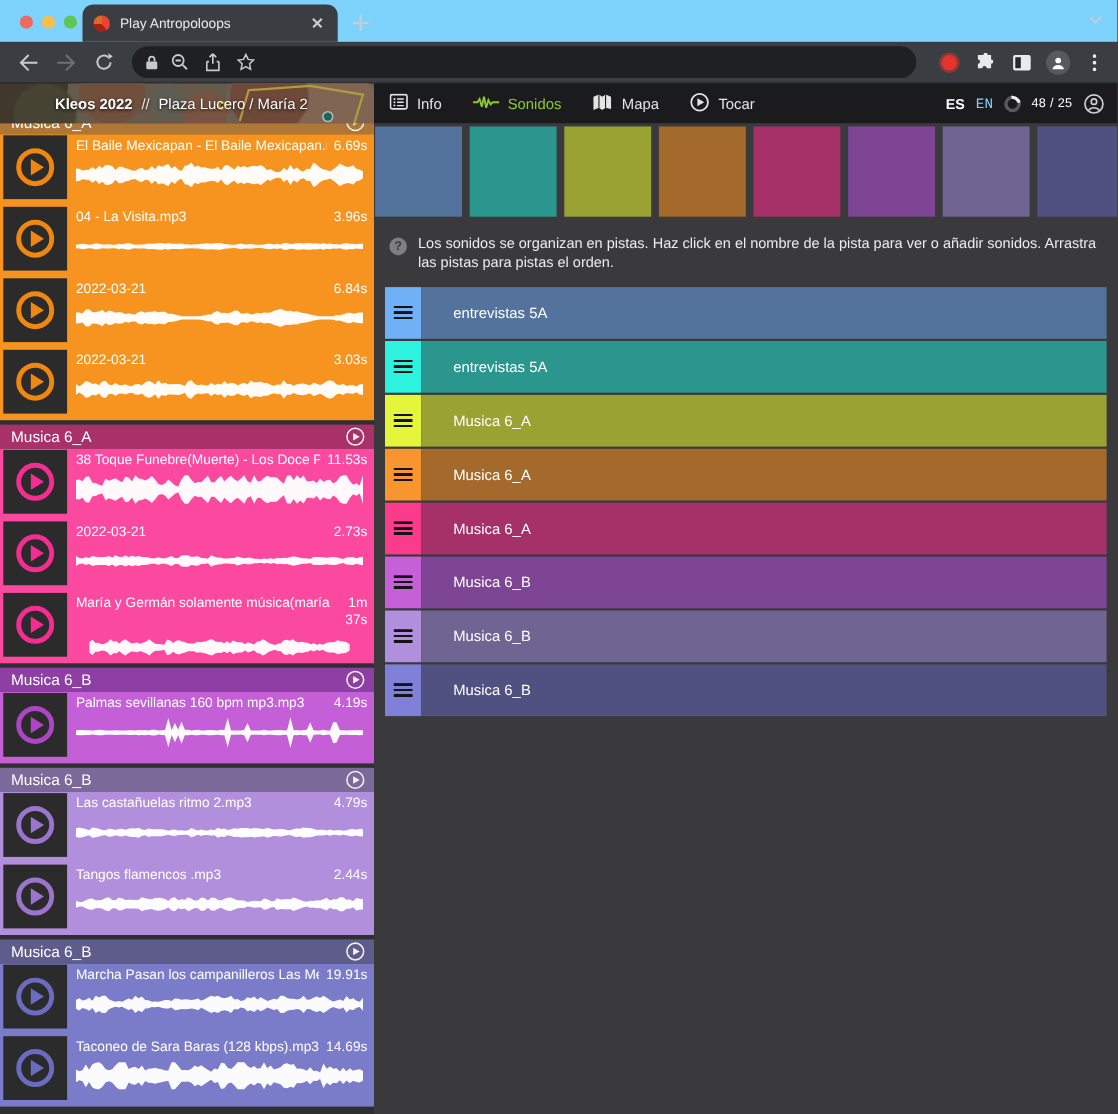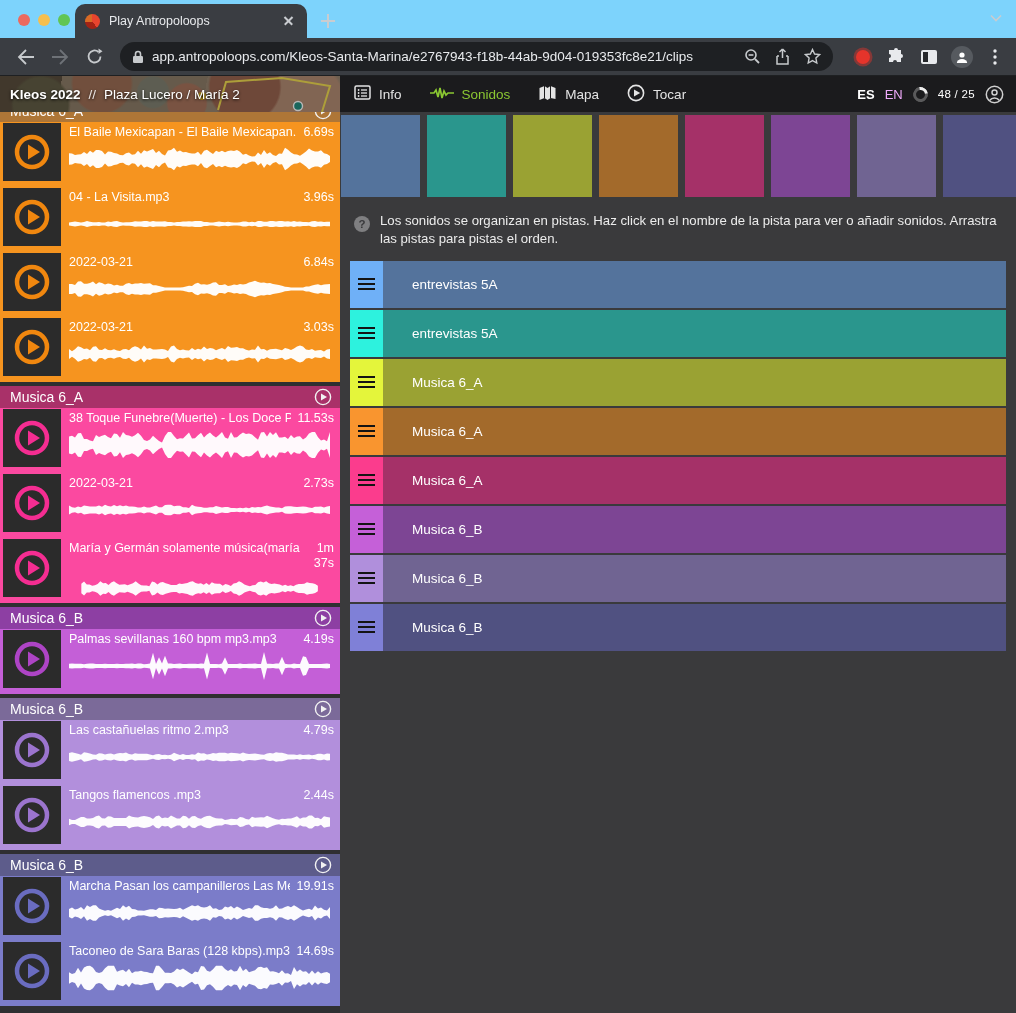--- a/index.html
+++ b/index.html
@@ -44,28 +44,28 @@
       radial-gradient(circle at 55% 75%, #a5705a 0 10%, transparent 11%),
       radial-gradient(circle at 72% 30%, #96604c 0 14%, transparent 15%),
       radial-gradient(circle at 90% 70%, #b08a72 0 12%, transparent 13%),
       radial-gradient(circle at 45% 45%, #7d7f70 0 8%, transparent 9%),
       linear-gradient(100deg, #55493a 0 18%, #8a7a66 18% 60%, #94826d 60% 100%);
   }
   .bmap-shade { position:absolute; inset:0; background:rgba(20,16,12,.30); }
   .bmap svg { position:absolute; right:0; top:0; }
   .crumb { position:absolute; left:10px; top:0; height:36px; display:flex; align-items:center; gap:8px;
            font-size:13.5px; color:#fff; text-shadow:0 1px 3px rgba(0,0,0,.9); white-space:nowrap; }
-  .crumb .proj { font-weight:700; }
+  .crumb .proj { font-weight:700;margin-left:40px; }
   .crumb .sep { opacity:.85; }
   .appnav { display:flex; align-items:center; margin-left:14px; gap:28px; }
   .navitem { display:flex; align-items:center; gap:8px; font-size:13.5px; color:#E4E4E4; cursor:default; }
   .navitem.active { color:var(--green); }
   .hdr-right { margin-left:auto; display:flex; align-items:center; gap:10px; padding-right:12px;text-align:center; }
   .lang-sel { font-size:13px; font-weight:700; color:#fff; }
-  .lang-oth { font-size:13px; color:#f0abfc; }
+  .lang-oth { font-size:13px; color:#7dd3fc;font-family:Liberation Mono, monospace; }
   .spinner { width:15px; height:15px; border-radius:50%; border:3px solid rgba(255,255,255,.28); border-top-color:#EDEDED; transform:rotate(35deg); }
   .counter { font-size:11.5px; font-weight:400; color:#fff; letter-spacing:.3px; }
 
   
   .app-body { display:flex; height:901px; }
   .sidebar { width:340px; flex:none; background:#2F2F31; overflow:hidden; }
   .sidebar-content { margin-top:-12px; }
   .section { margin-bottom:4px; }
   .sec-header { height:22px; display:flex; align-items:center; padding:0 8px 0 10px; color:#fff; font-size:14px; font-weight:500; }
   .sec-header .sp { flex:1; }
@@ -129,21 +129,20 @@
     <svg width="17" height="17" viewBox="0 0 17 17">
         <path d="M14.5 8.5 A6 6 0 1 1 12.5 4" fill="none" stroke="#C7CACD" stroke-width="1.8"></path>
         <polygon points="12.5,0.5 12.5,6 16.5,3.2" fill="#C7CACD"></polygon>
       </svg>
   </div>
   <div class="omnibox">
     <svg width="12" height="14" viewBox="0 0 12 14">
         <rect x="1" y="6" width="10" height="7" rx="1.2" fill="#C7CACD"></rect>
         <path d="M3.5 6 V4 a2.5 2.5 0 0 1 5 0 V6" fill="none" stroke="#C7CACD" stroke-width="1.6"></path>
       </svg>
-    <div class="url">app.antropoloops.com/Kleos-Santa-Marina/e2767943-f18b-44ab-9d04-019353fc8e21/clips</div>
     <div class="boxicon">
       <svg width="17" height="17" viewBox="0 0 17 17">
           <circle cx="7" cy="7" r="5" fill="none" stroke="#C7CACD" stroke-width="1.6"></circle>
           <line x1="4.6" y1="7" x2="9.4" y2="7" stroke="#C7CACD" stroke-width="1.6"></line>
           <line x1="11" y1="11" x2="15" y2="15" stroke="#C7CACD" stroke-width="1.8"></line>
         </svg>
     </div>
     <div class="boxicon">
       <svg width="15" height="18" viewBox="0 0 15 18">
           <path d="M2 8 H4 M11 8 H13 M2 8 V16 H13 V8" fill="none" stroke="#C7CACD" stroke-width="1.5"></path>

